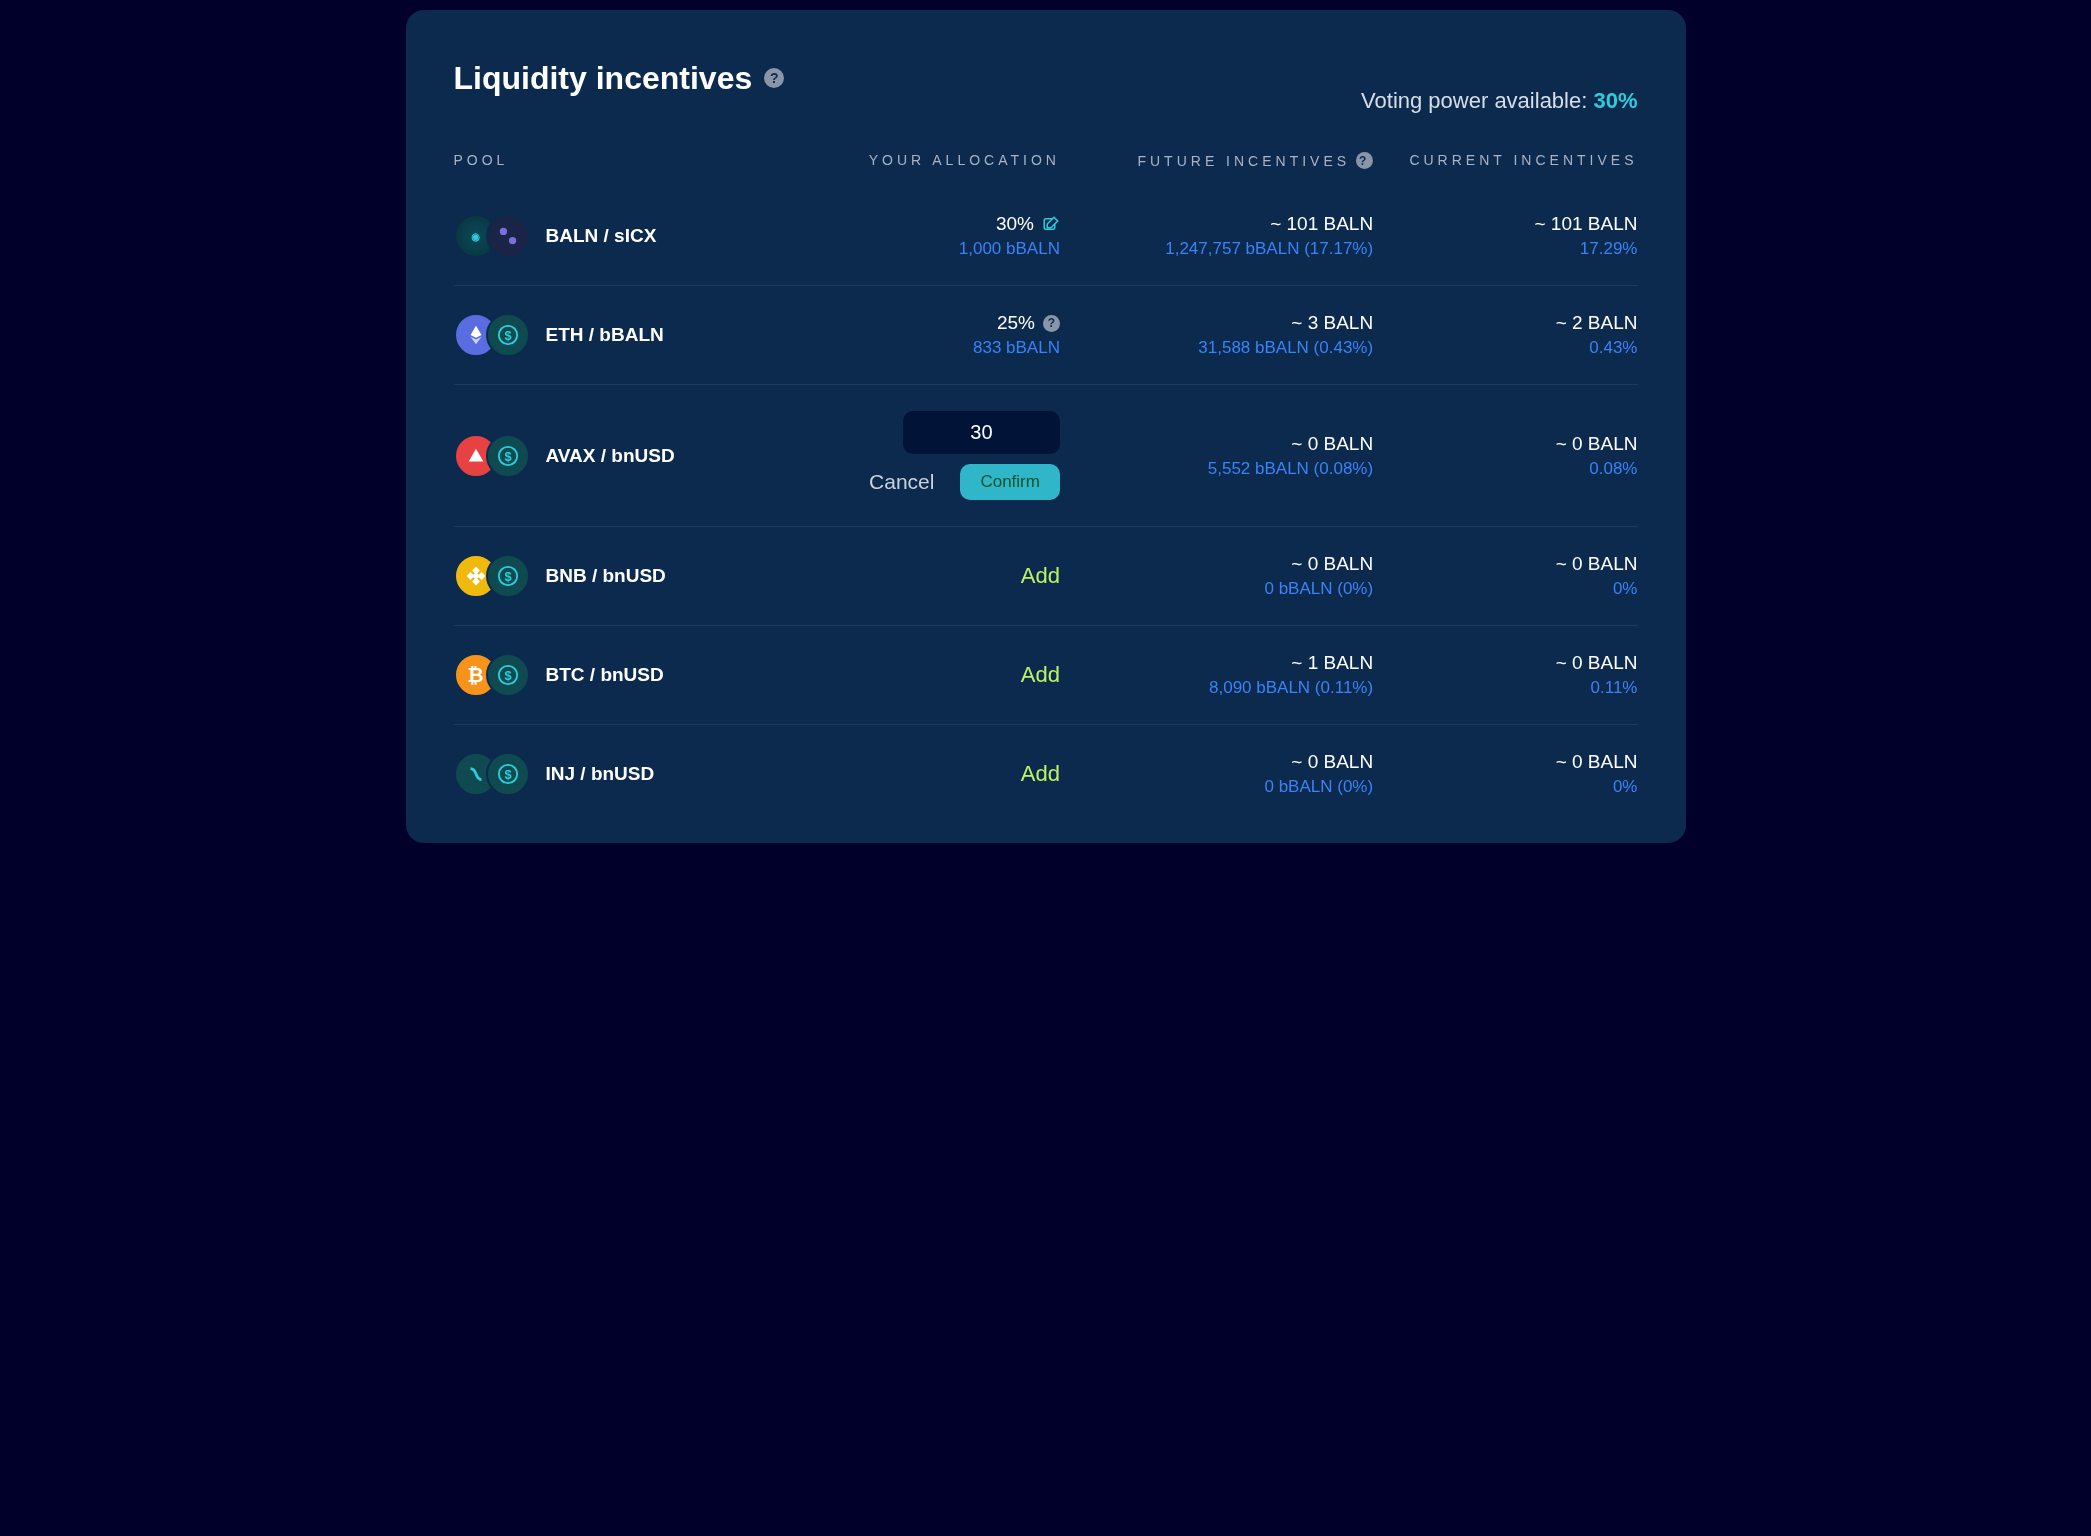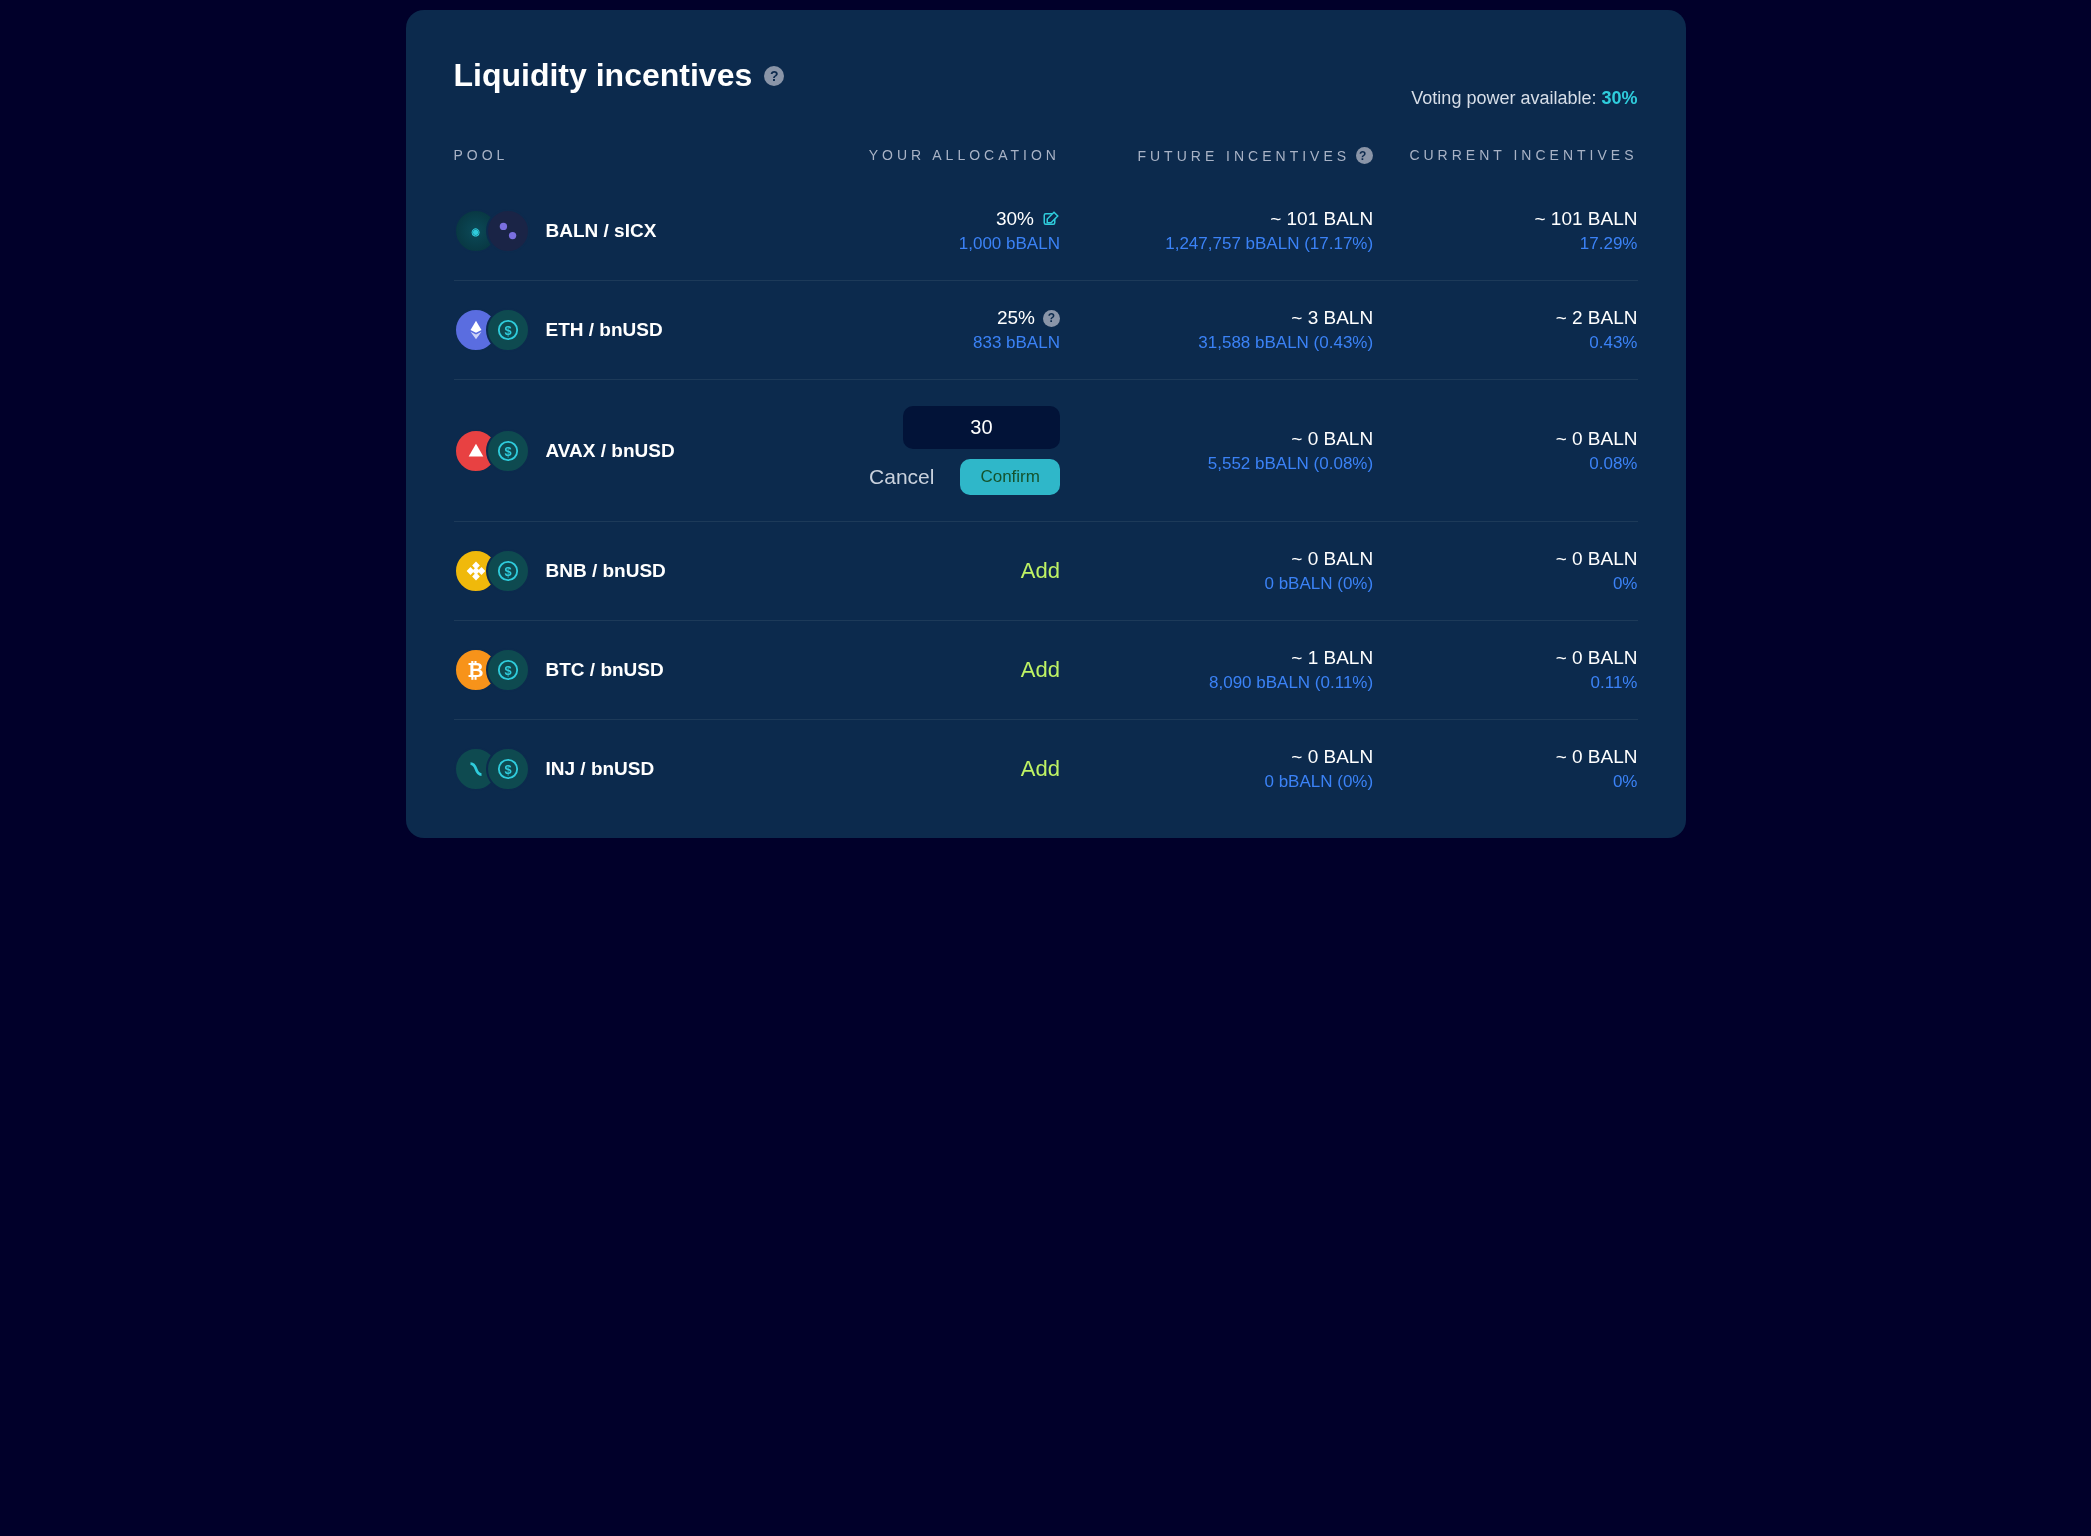--- a/index.html
+++ b/index.html
@@ -42,21 +42,21 @@
     font-size: 14px;
     font-weight: 700;
     cursor: help;
   }
   .help-icon.small {
     width: 17px;
     height: 17px;
     font-size: 12px;
   }
   .voting-power {
-    font-size: 18px;
+    font-size: 22px;
     color: #d7dee8;
     margin-top: 46px;
   }
   .voting-power .pct {
     color: #2fccdc;
     font-weight: 600;
   }
   .columns-header {
     display: grid;
     grid-template-columns: 1.4fr 1fr 1.2fr 1fr;
@@ -241,21 +241,21 @@
                 <path fill="#fff" opacity="0.7" d="M12 22l6-8-6 3-6-3z"></path>
               </svg>
             </div>
       <div class="coin bg-usd">
               <svg viewBox="0 0 24 24">
                 <circle cx="12" cy="12" r="10" fill="none" stroke="#2fccdc" stroke-width="2"></circle>
                 <text x="12" y="17" text-anchor="middle" fill="#2fccdc" font-size="14" font-weight="700">$</text>
               </svg>
             </div>
     </div>
-    <div class="pool-name">ETH / bnUSD</div>
+    <div class="pool-name">ETH / bBALN</div>
         </div>
         <div class="cell-right">
       <div class="line1">
         <span>25%</span>
         <span class="help-icon small">?</span>
       </div>
       <div class="line2">833 bBALN</div>
         </div>
         <div class="cell-right">
     <div class="line1">

